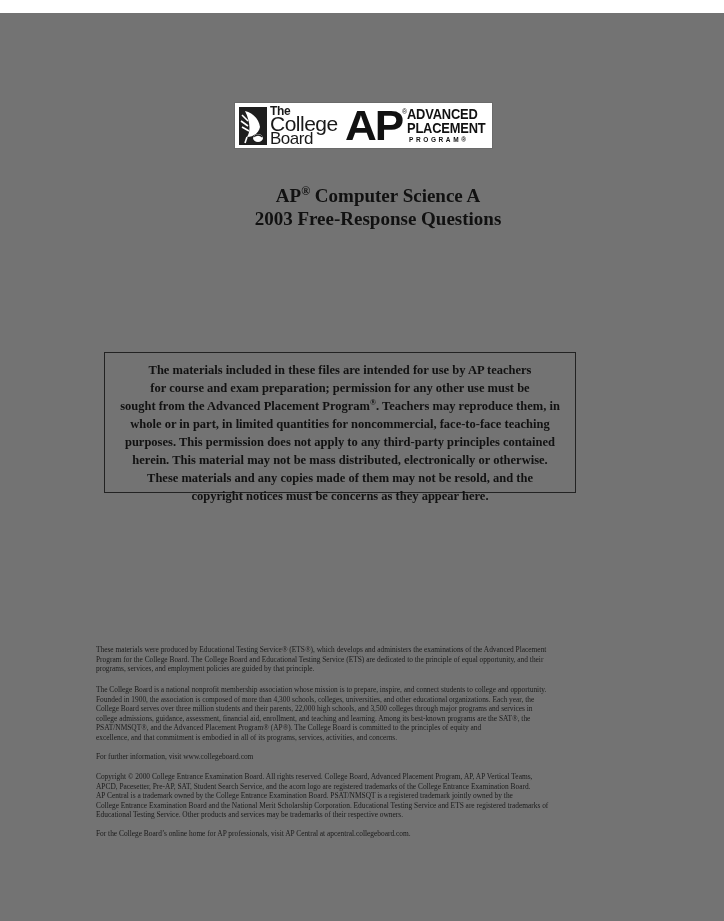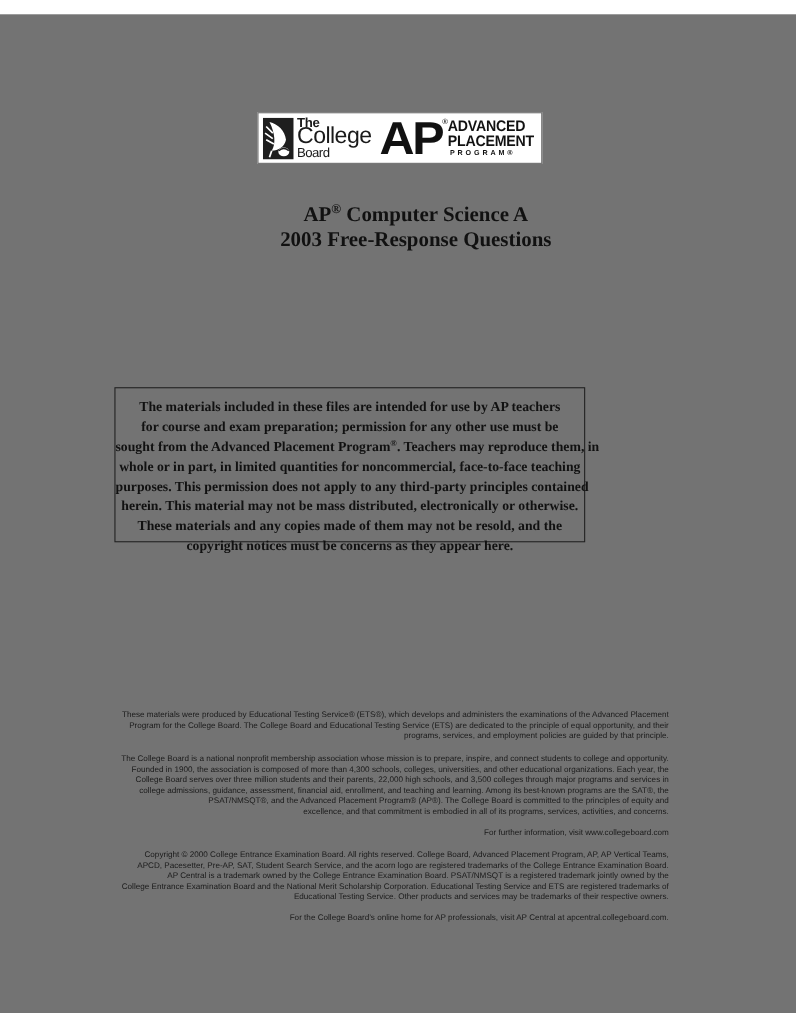--- a/index.html
+++ b/index.html
@@ -57,21 +57,21 @@
       height: 11px;
     }
     .cb-text .college {
       font-size: 21px;
       letter-spacing: -0.5px;
       display: block;
       height: 15px;
       line-height: 16px;
     }
     .cb-text .board {
-      font-size: 12px;
+      font-size: 17px;
       letter-spacing: -0.5px;
       display: block;
       height: 15px;
       line-height: 16px;
     }
     .ap-big {
       position: absolute;
       left: 110px;
       top: 0px;
       font-family: "Liberation Sans", sans-serif;
@@ -131,21 +131,21 @@
     .title-block sup {
       font-size: 12px;
       vertical-align: 7px;
       line-height: 0;
     }
     
     .notice {
       position: absolute;
       left: 104px;
       top: 339px;
-      width: 428px;
+      width: 472px;
       height: 141px;
       box-sizing: border-box;
       border: 1px solid #222222;
       padding-top: 8px;
       text-align: center;
       font-family: "Liberation Serif", serif;
       font-weight: bold;
       font-size: 12.5px;
       line-height: 18px;
       color: #111111;
@@ -155,24 +155,24 @@
       white-space: nowrap;
     }
     .notice sup {
       font-size: 8px;
       vertical-align: 5px;
       line-height: 0;
     }
     
     .fine {
       position: absolute;
-      left: 84px;
+      left: 96px;
       width: 524px;
-      text-align: right;
-      font-family: Liberation Sans, sans-serif;
+      text-align: left;
+      font-family: Liberation Serif, serif;
       font-size: 7.4px;
       line-height: 9.6px;
       color: #1a1a1a;
     }
     .fine .line {
       display: block;
       white-space: nowrap;
     }
     .fine-1 { top: 632px; }
     .fine-2 { top: 672px; }

